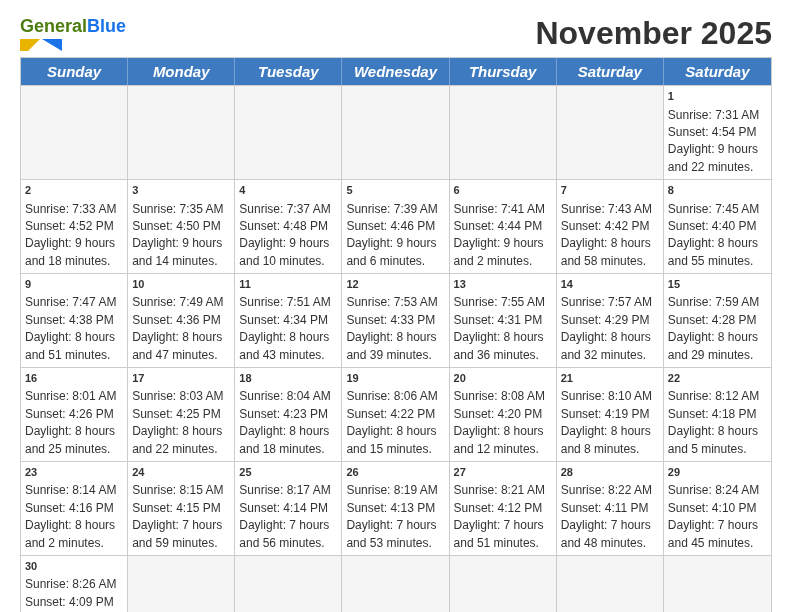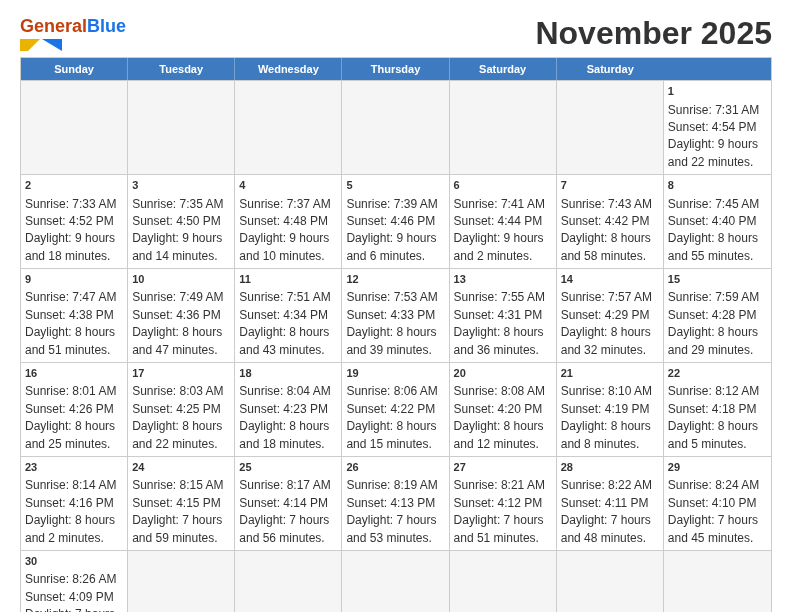--- a/index.html
+++ b/index.html
@@ -48,25 +48,26 @@
       flex-direction: column;
       border: 1px solid #ccc;
     }
     .cal-header {
       display: grid;
       grid-template-columns: repeat(7, 1fr);
       background: #3d7abf;
     }
     .cal-header-cell {
       color: #fff;
-      font-size: 11px;
+      font-size: 15px;
       font-weight: bold;
       text-align: center;
       padding: 5px 2px;
       border-right: 1px solid rgba(255,255,255,0.3);
+      font-style: italic;
     }
     .cal-header-cell:last-child { border-right: none; }
     .cal-body {
       flex: 1;
       display: flex;
       flex-direction: column;
     }
     .cal-row {
       display: grid;
       grid-template-columns: repeat(7, 1fr);
@@ -95,37 +96,38 @@
     .cal-cell .info { color: #333; font-size: 12px; line-height: 1.45; }
   </style>
 </head>
 <body>
 
 <div class="page">
   <div class="header">
     <div class="logo-wrapper">
       <div>
         <div style="display:flex;align-items:baseline;">
-          <span style="font-size:18px;font-weight:bold;color:#c2410c;">General</span>
+          <span style="font-size:18px;font-weight:bold;color:#4d7c0f;">General</span>
           <span style="font-size:18px;font-weight:bold;color:#1a73e8;">Blue</span>
         </div>
         <div style="display:flex;margin-top:2px;">
           <div style="width:20px;height:0;border-top:12px solid #e8b400;border-right:12px solid transparent;"></div>
           <div style="width:0;height:0;border-top:12px solid #1a73e8;border-left:20px solid transparent;margin-left:2px;"></div>
         </div>
       </div>
     </div>
     <div class="title-block">
       <h1>November 2025</h1>
     </div>
   </div>
 
   <div class="calendar">
     <div class="cal-header">
     <div class="cal-header-cell">Sunday</div>
+        <div class="cal-header-cell">Monday</div>
         <div class="cal-header-cell">Tuesday</div>
         <div class="cal-header-cell">Wednesday</div>
         <div class="cal-header-cell">Thursday</div>
         <div class="cal-header-cell">Saturday</div>
         <div class="cal-header-cell">Saturday</div>
       </div>
     <div class="cal-body">
     <div class="cal-row">
           <div class="cal-cell empty"></div>
           <div class="cal-cell empty"></div>

